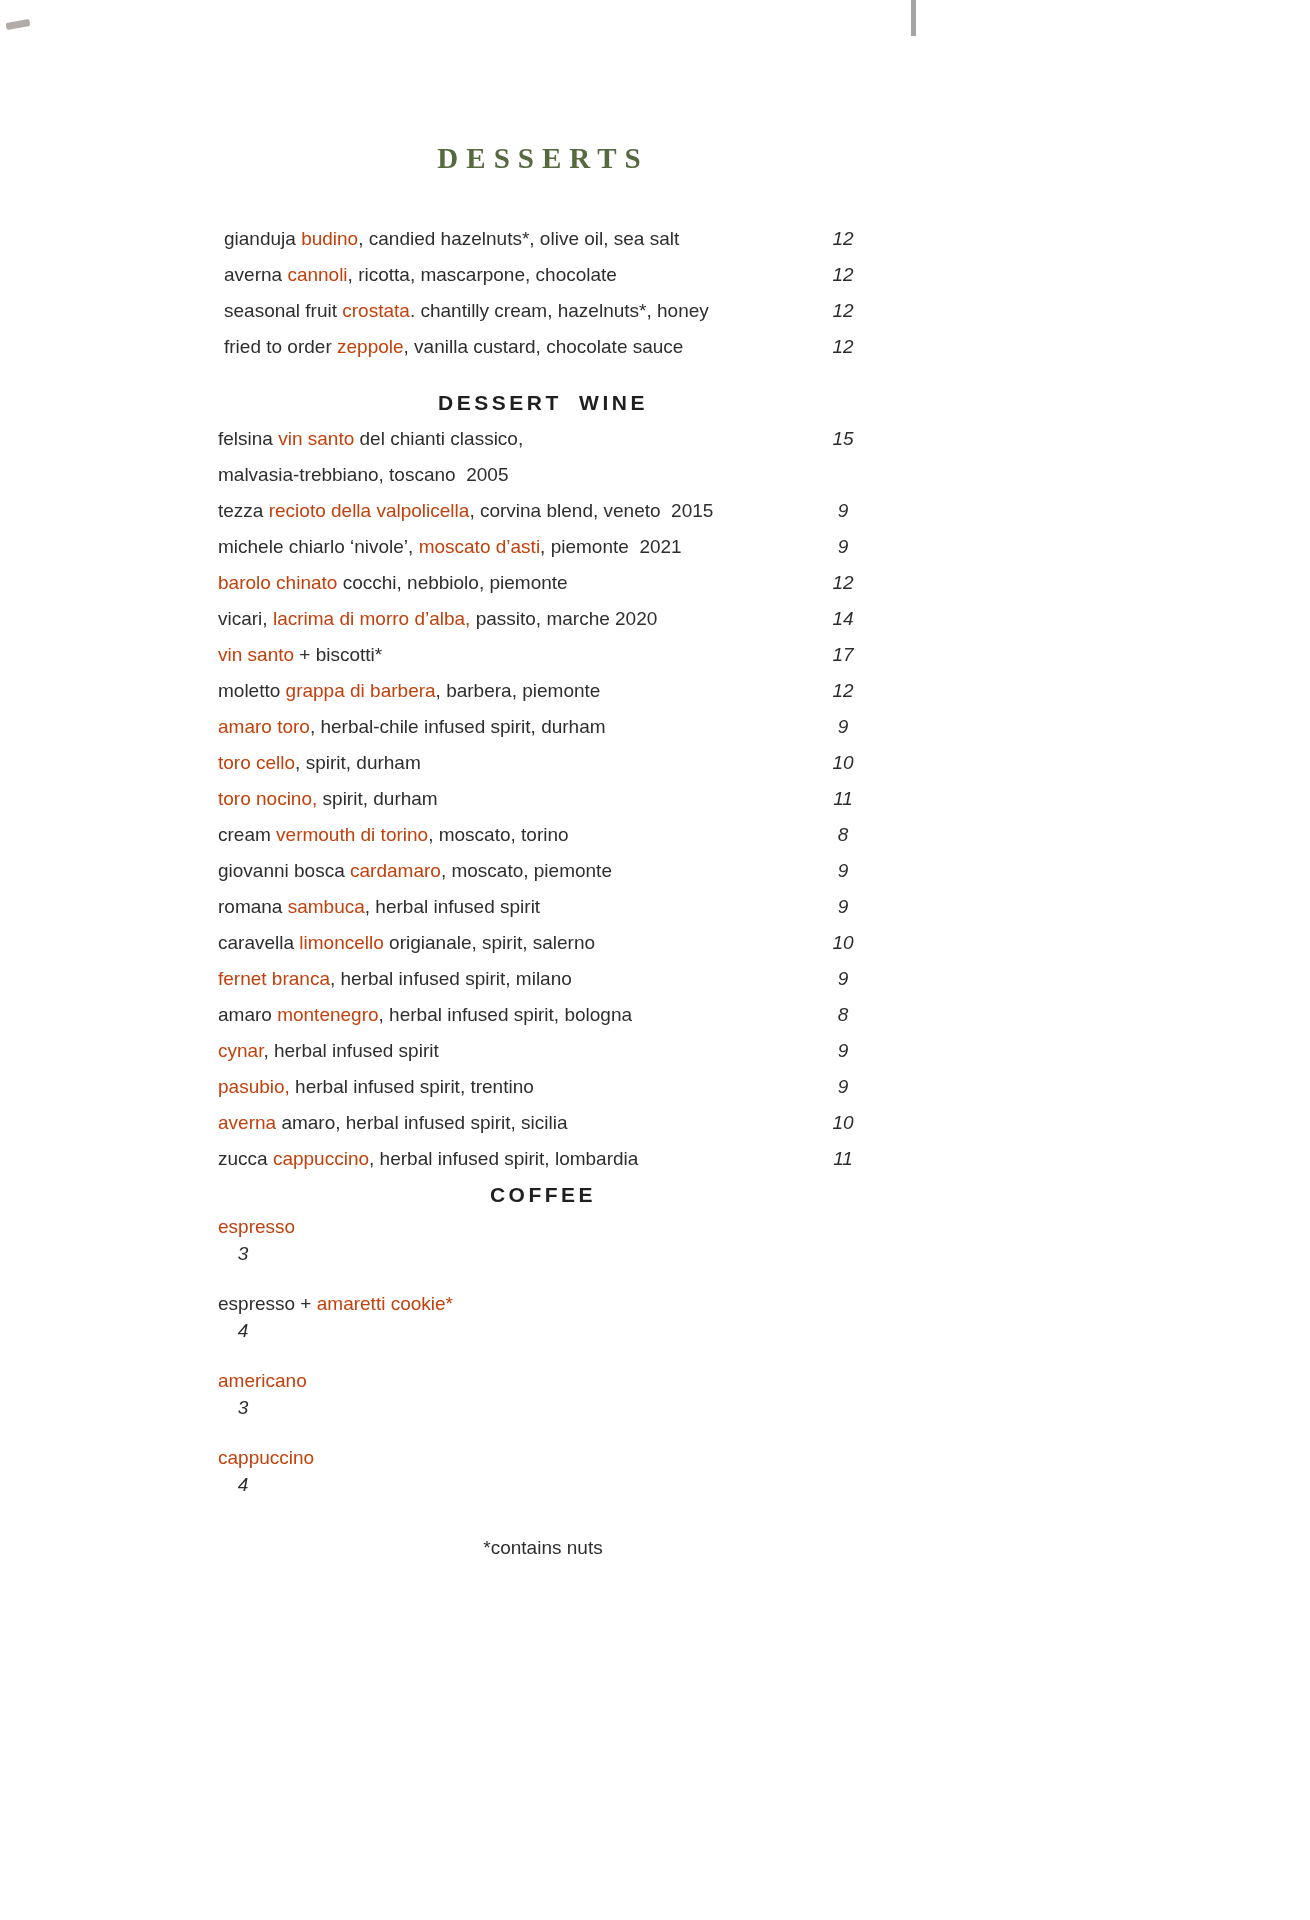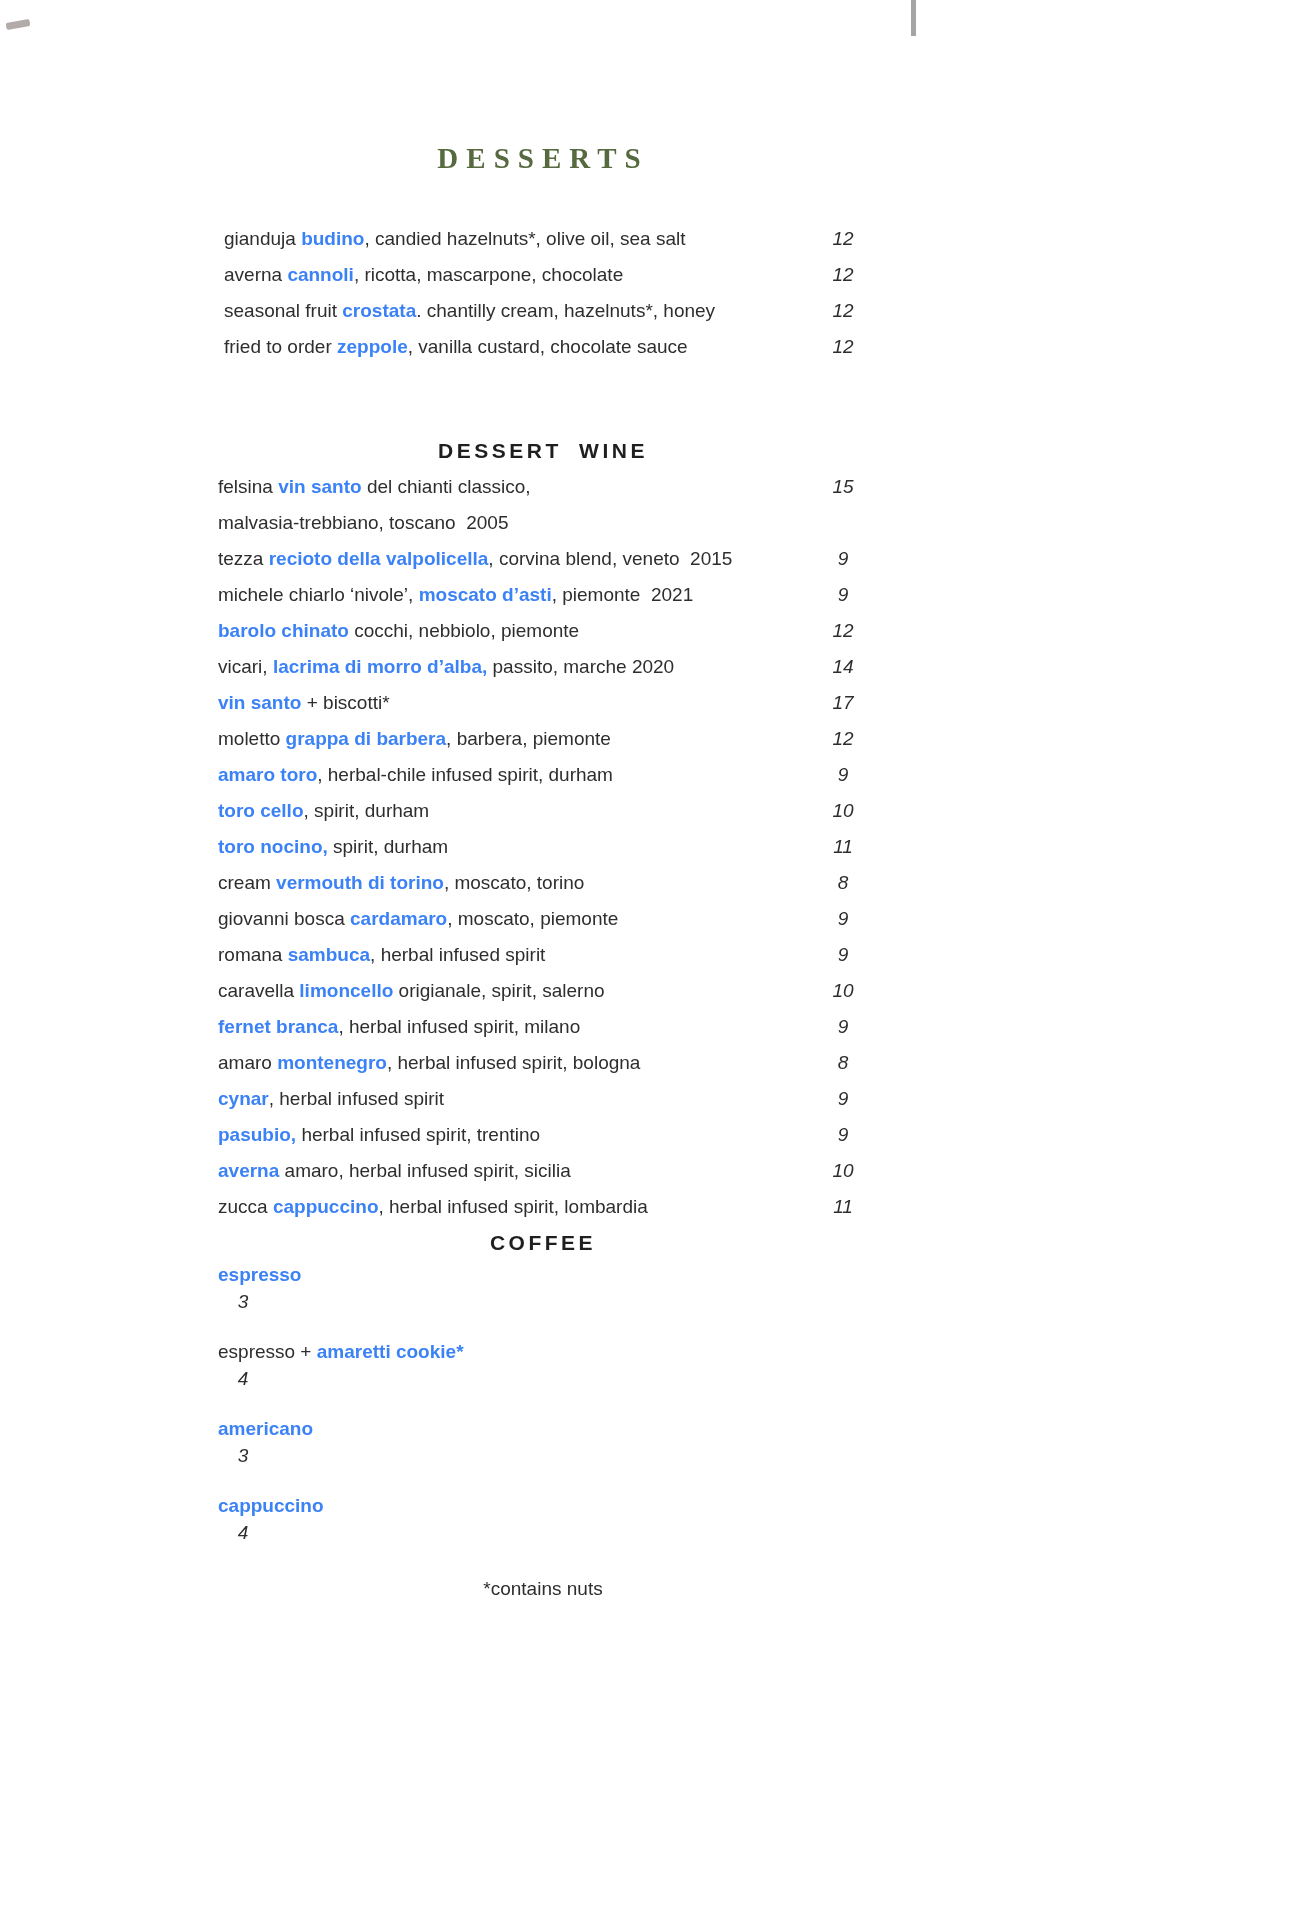--- a/index.html
+++ b/index.html
@@ -24,30 +24,30 @@
   .title {
     font-family:"Liberation Serif","DejaVu Serif",serif;
     font-size:29px; font-weight:700; letter-spacing:8px;
     text-align:center; line-height:36px; margin-bottom:45px;
     color:var(--title-green,#5a6a44);
   }
   .heading {
     font-size:21px; font-weight:700; letter-spacing:3.5px; word-spacing:8px;
     text-align:center; line-height:36px; color:#1f1f1f;
   }
-  .section-dessert-wine .heading { margin-top:68px; }
+  .section-dessert-wine .heading { margin-top:20px; }
   .row { display:flex; align-items:flex-start; line-height:36px; font-size:19px; }
   .section-desserts .row { padding-left:6px; }
   .section-coffee .row { line-height:27px;flex-direction:column; }
   .item-text { flex:1 1 auto; }
   .line { white-space:pre-wrap; }
   .price { flex:0 0 50px; width:50px; text-align:center;font-style:italic; }
-  b { font-weight:700; color:#3b82f6; }
+  b { font-weight:400; color:#c2410c; }
   .footnote {
-    text-align:center; font-size:19px; line-height:27px; margin-top:6px;
+    text-align:center; font-size:19px; line-height:27px; margin-top:13px;
   }
 </style>
 </head>
 <body>
 
 <div class="page">
   <div class="artifact-left"></div>
   <div class="artifact-right"></div>
   <div class="content">
     <h1 class="title">DESSERTS</h1>

